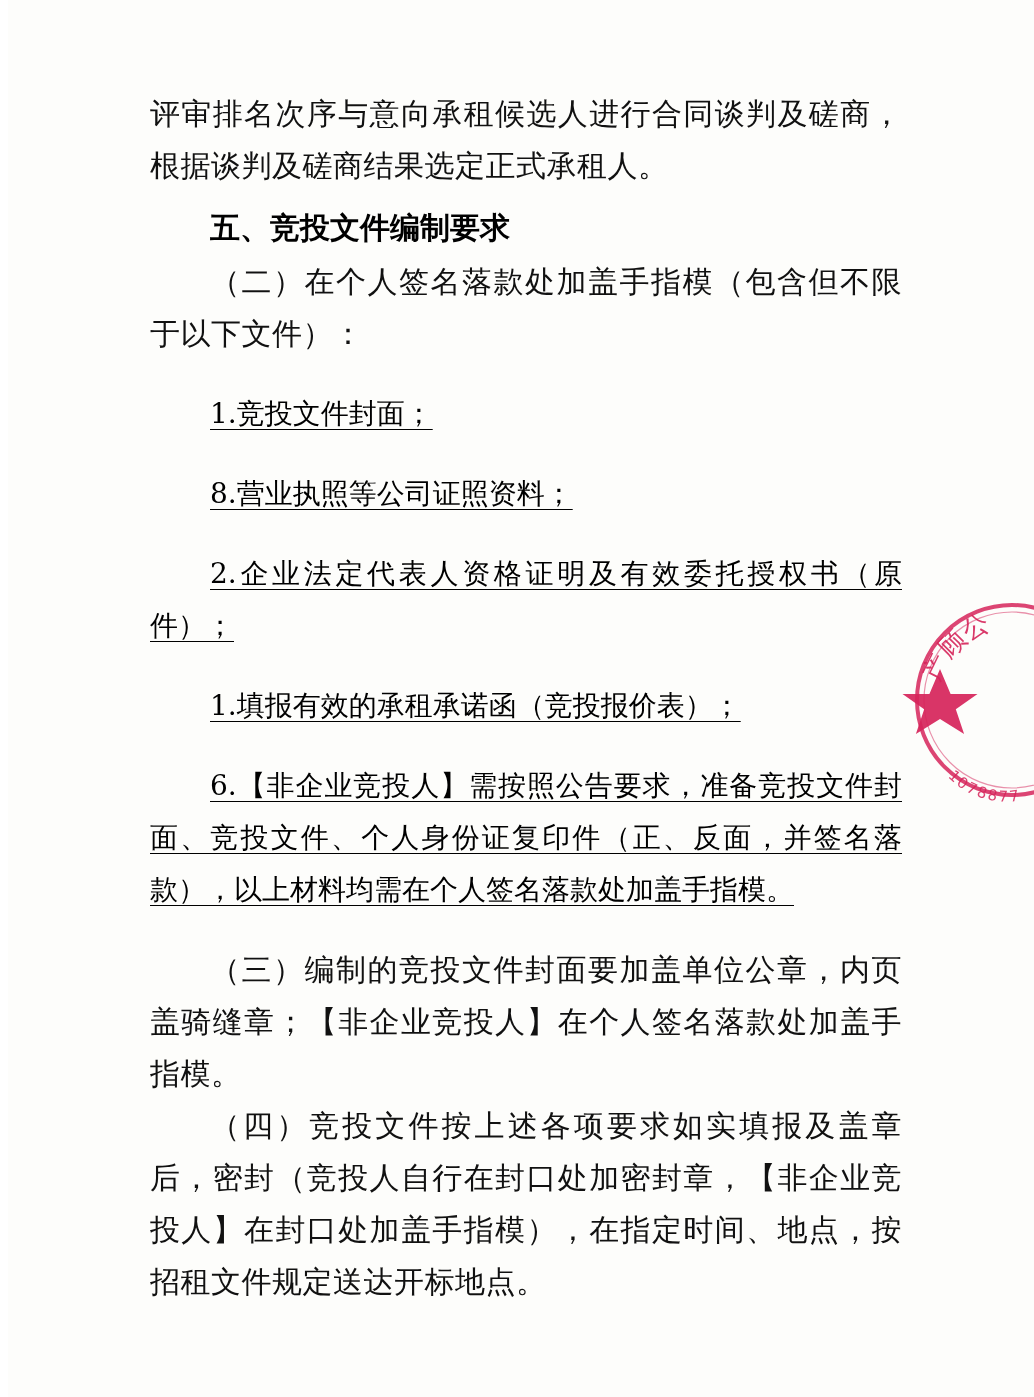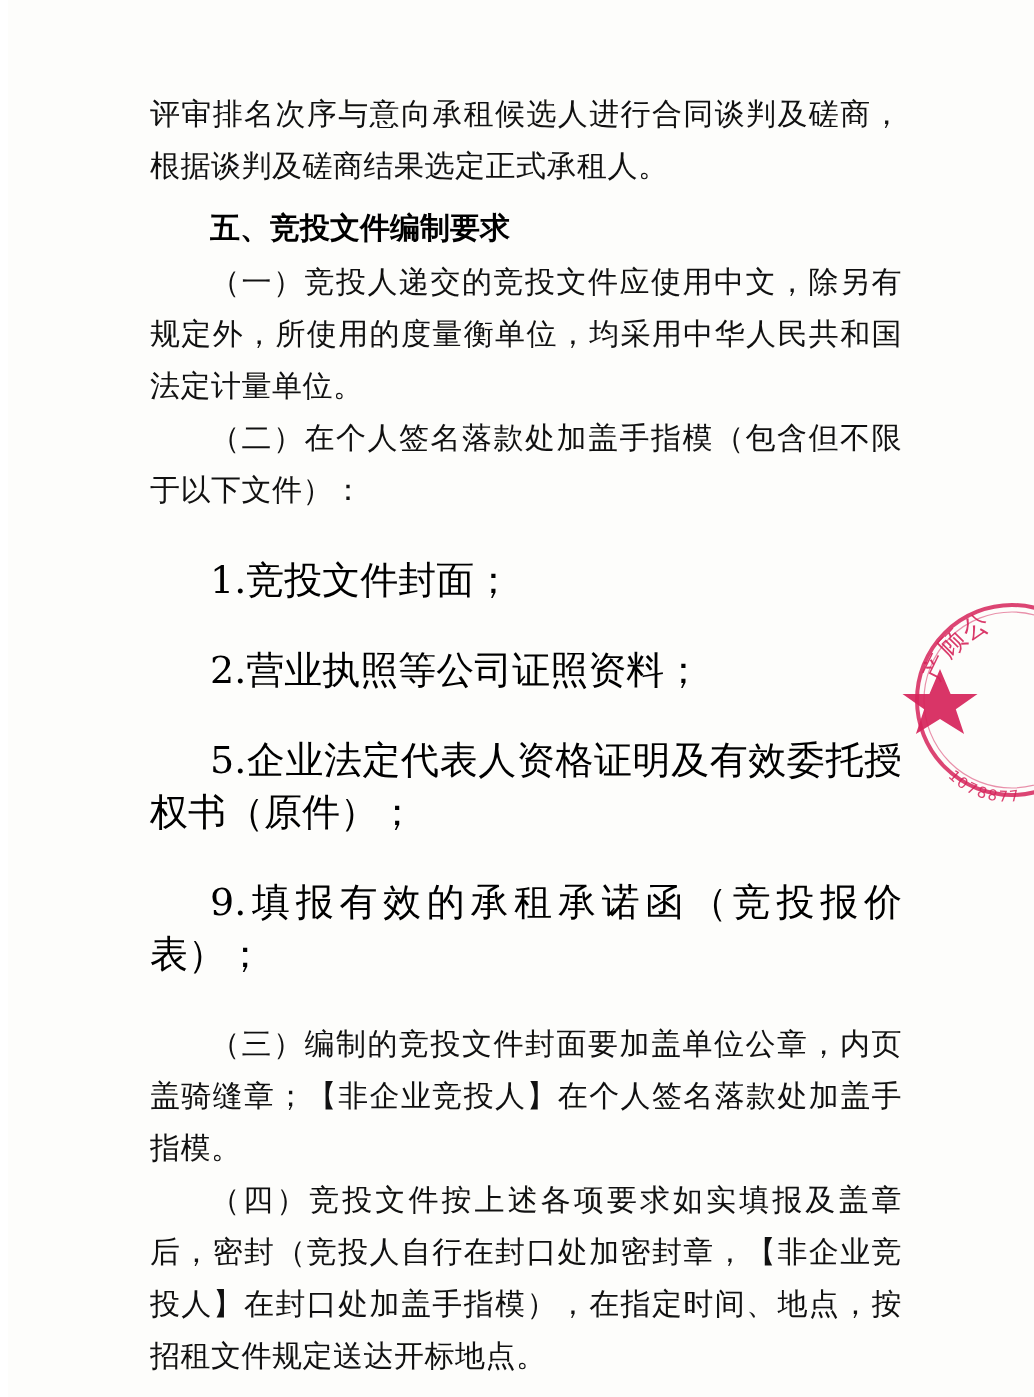--- a/index.html
+++ b/index.html
@@ -42,23 +42,24 @@
   }
   .heading {
     font-size: 30px;
     line-height: 52px;
     font-weight: bold;
     text-indent: 60px;
     margin: 6px 0 2px 0;
     font-family: Liberation Sans, sans-serif;
   }
   .listitem {
-    font-size: 38px;
+    font-size: 28px;
     line-height: 52px;
     text-indent: 60px;
+    text-decoration: underline;
     text-underline-offset: 6px;
     text-decoration-thickness: 1px;
     text-align: justify;
     text-justify: inter-ideograph;
   }
   .listitem.block {
     text-indent: 60px;
   }
   .spacer-sm { height: 4px; }
 
@@ -79,28 +80,28 @@
 <div class="page">
 
   <div class="content">
 
     <p class="para">评审排名次序与意向承租候选人进行合同谈判及磋商，根据谈判及磋商结果选定正式承租人。</p>
 
     <div class="spacer-sm"></div>
 
     <p class="heading">五、竞投文件编制要求</p>
 
-    <p class="para indent">（一）竞投人递交的竞投文件应使用中文，除另有规定外，所使用的度量衡单位，均采用中华人民共和国法定计量单位。</p>
 
     <p class="para indent">（二）在个人签名落款处加盖手指模（包含但不限于以下文件）：</p>
 
     <p class="listitem">1.竞投文件封面；</p>
-    <p class="listitem">2.营业执照等公司证照资料；</p>
-    <p class="listitem">5.企业法定代表人资格证明及有效委托授权书（原件）；</p>
-    <p class="listitem">9.填报有效的承租承诺函（竞投报价表）；</p>
+    <p class="listitem">8.营业执照等公司证照资料；</p>
+    <p class="listitem">2.企业法定代表人资格证明及有效委托授权书（原件）；</p>
+    <p class="listitem">1.填报有效的承租承诺函（竞投报价表）；</p>
+    <p class="listitem block">6.【非企业竞投人】需按照公告要求，准备竞投文件封面、竞投文件、个人身份证复印件（正、反面，并签名落款），以上材料均需在个人签名落款处加盖手指模。</p>
 
     <p class="para indent">（三）编制的竞投文件封面要加盖单位公章，内页盖骑缝章；【非企业竞投人】在个人签名落款处加盖手指模。</p>
 
     <p class="para indent">（四）竞投文件按上述各项要求如实填报及盖章后，密封（竞投人自行在封口处加密封章，【非企业竞投人】在封口处加盖手指模），在指定时间、地点，按招租文件规定送达开标地点。</p>
 
   </div>
 
   <div class="seal">
     <svg width="180" height="230" viewBox="0 0 180 230">
       <g transform="translate(10,10)">

